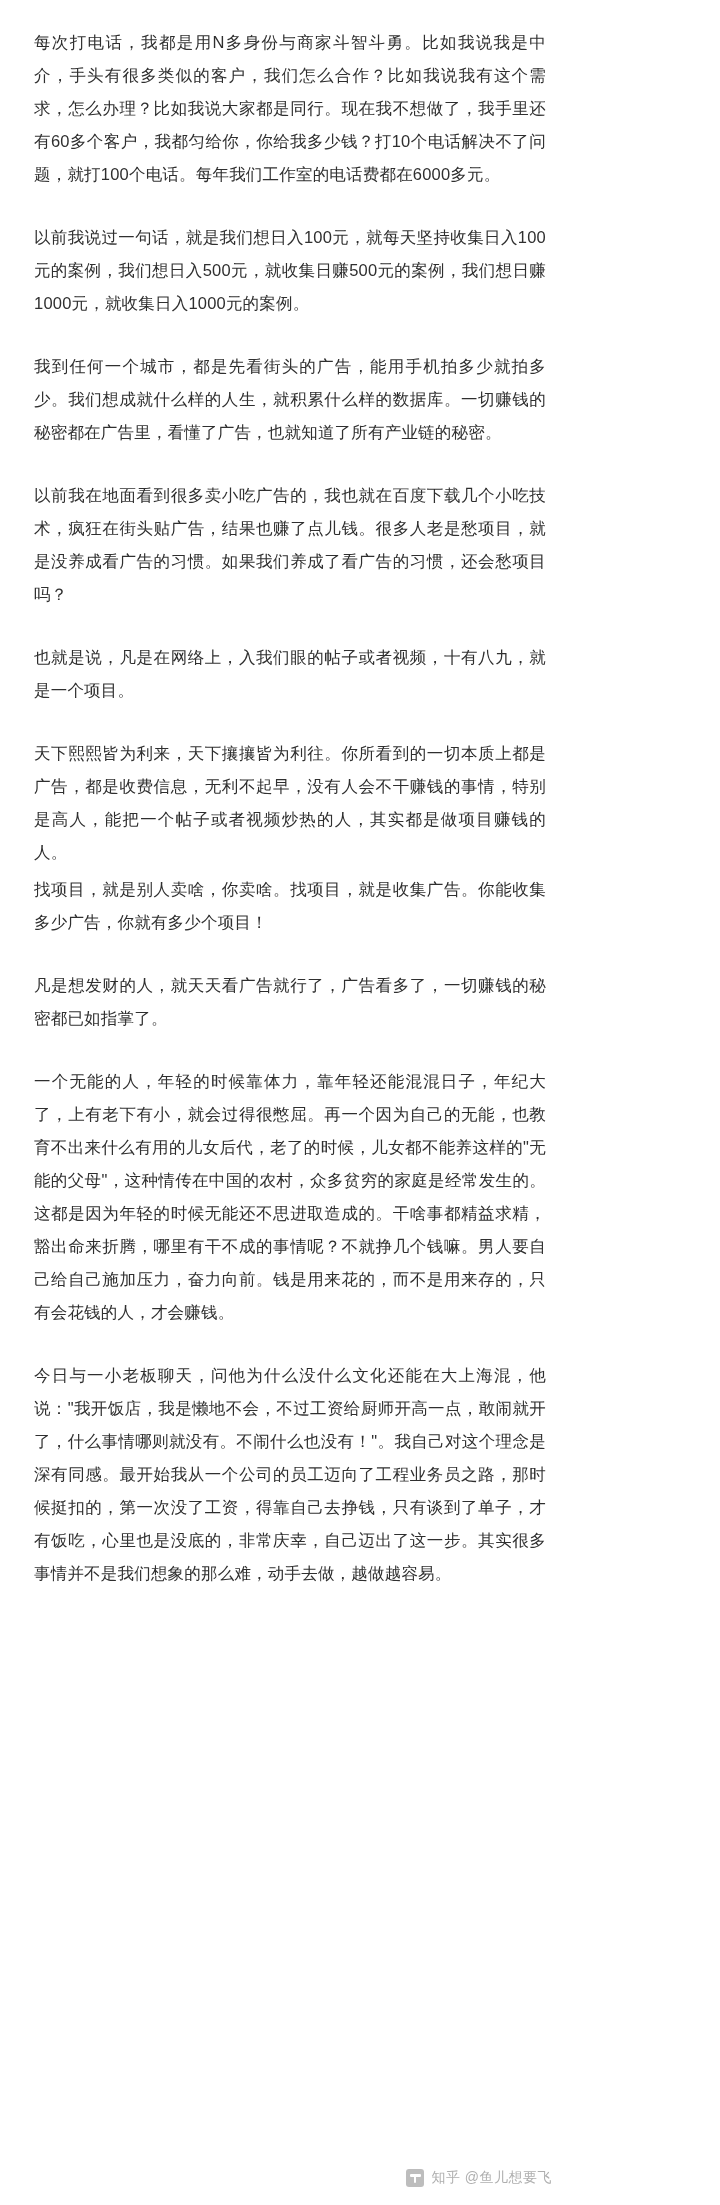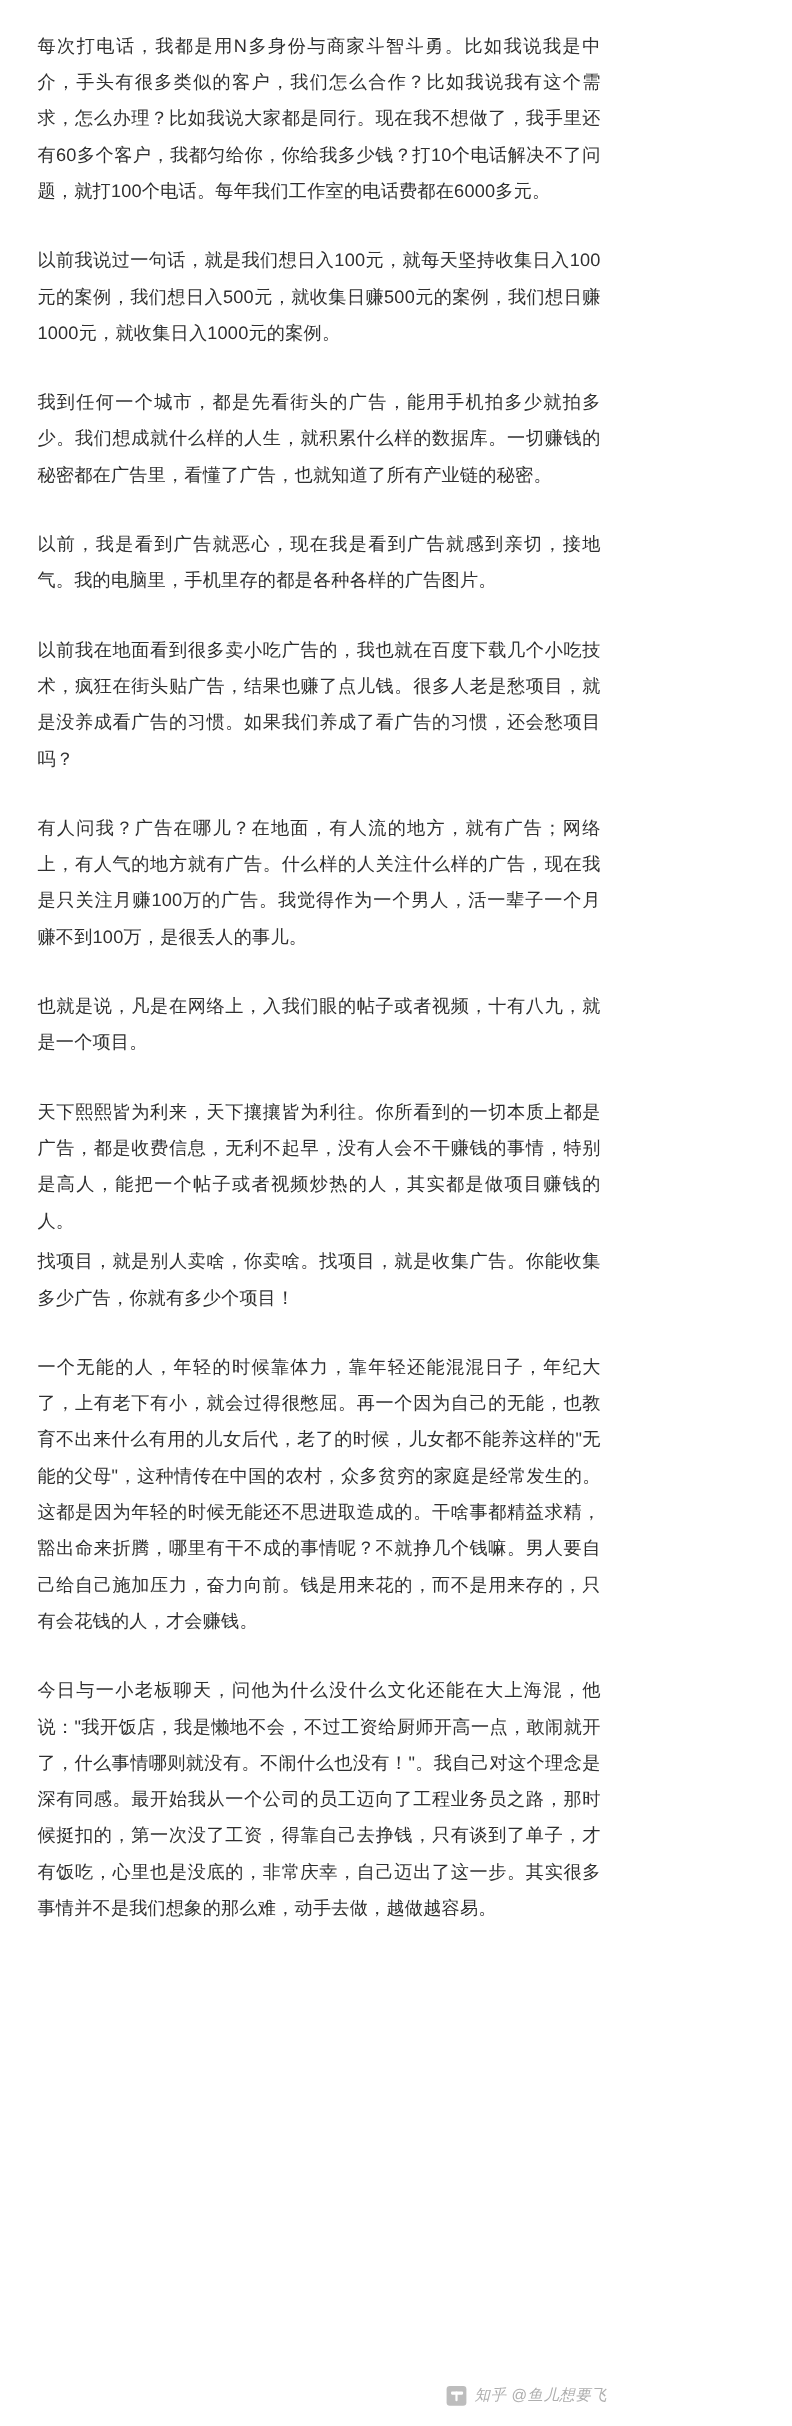--- a/index.html
+++ b/index.html
@@ -72,37 +72,35 @@
     width: 2.5px;
     height: 9px;
     background: #ffffff;
     border-radius: 1px;
   }
   .wm-text {
     font-size: 14px;
     color: #a8a8a8;
     letter-spacing: 0.5px;
     white-space: nowrap;
-    font-style: italic;
   }
 </style>
 </head>
 <body>
 
 <div class="page">
 
   <p class="para">每次打电话，我都是用N多身份与商家斗智斗勇。比如我说我是中介，手头有很多类似的客户，我们怎么合作？比如我说我有这个需求，怎么办理？比如我说大家都是同行。现在我不想做了，我手里还有60多个客户，我都匀给你，你给我多少钱？打10个电话解决不了问题，就打100个电话。每年我们工作室的电话费都在6000多元。</p>
   <p class="para">以前我说过一句话，就是我们想日入100元，就每天坚持收集日入100元的案例，我们想日入500元，就收集日赚500元的案例，我们想日赚1000元，就收集日入1000元的案例。</p>
   <p class="para">我到任何一个城市，都是先看街头的广告，能用手机拍多少就拍多少。我们想成就什么样的人生，就积累什么样的数据库。一切赚钱的秘密都在广告里，看懂了广告，也就知道了所有产业链的秘密。</p>
-  <p class="para">以前，我是看到广告就恶心，现在我是看到广告就感到亲切，接地气。我的电脑里，手机里存的都是各种各样的广告图片。</p>
   <p class="para">以前我在地面看到很多卖小吃广告的，我也就在百度下载几个小吃技术，疯狂在街头贴广告，结果也赚了点儿钱。很多人老是愁项目，就是没养成看广告的习惯。如果我们养成了看广告的习惯，还会愁项目吗？</p>
-  <p class="para">有人问我？广告在哪儿？在地面，有人流的地方，就有广告；网络上，有人气的地方就有广告。什么样的人关注什么样的广告，现在我是只关注月赚100万的广告。我觉得作为一个男人，活一辈子一个月赚不到100万，是很丢人的事儿。</p>
   <p class="para">也就是说，凡是在网络上，入我们眼的帖子或者视频，十有八九，就是一个项目。</p>
   <p class="para tight">天下熙熙皆为利来，天下攘攘皆为利往。你所看到的一切本质上都是广告，都是收费信息，无利不起早，没有人会不干赚钱的事情，特别是高人，能把一个帖子或者视频炒热的人，其实都是做项目赚钱的人。</p>
   <p class="para">找项目，就是别人卖啥，你卖啥。找项目，就是收集广告。你能收集多少广告，你就有多少个项目！</p>
+  <p class="para">凡是想发财的人，就天天看广告就行了，广告看多了，一切赚钱的秘密都已如指掌了。</p>
   <p class="para gap-large">一个无能的人，年轻的时候靠体力，靠年轻还能混混日子，年纪大了，上有老下有小，就会过得很憋屈。再一个因为自己的无能，也教育不出来什么有用的儿女后代，老了的时候，儿女都不能养这样的"无能的父母"，这种情传在中国的农村，众多贫穷的家庭是经常发生的。 这都是因为年轻的时候无能还不思进取造成的。干啥事都精益求精，豁出命来折腾，哪里有干不成的事情呢？不就挣几个钱嘛。男人要自己给自己施加压力，奋力向前。钱是用来花的，而不是用来存的，只有会花钱的人，才会赚钱。</p>
   <p class="para">今日与一小老板聊天，问他为什么没什么文化还能在大上海混，他说："我开饭店，我是懒地不会，不过工资给厨师开高一点，敢闹就开了，什么事情哪则就没有。不闹什么也没有！"。我自己对这个理念是深有同感。最开始我从一个公司的员工迈向了工程业务员之路，那时候挺扣的，第一次没了工资，得靠自己去挣钱，只有谈到了单子，才有饭吃，心里也是没底的，非常庆幸，自己迈出了这一步。其实很多事情并不是我们想象的那么难，动手去做，越做越容易。</p>
 
   <div class="watermark">
     <span class="wm-logo"></span>
     <span class="wm-text">知乎 @鱼儿想要飞</span>
   </div>
 
 </div>
 

